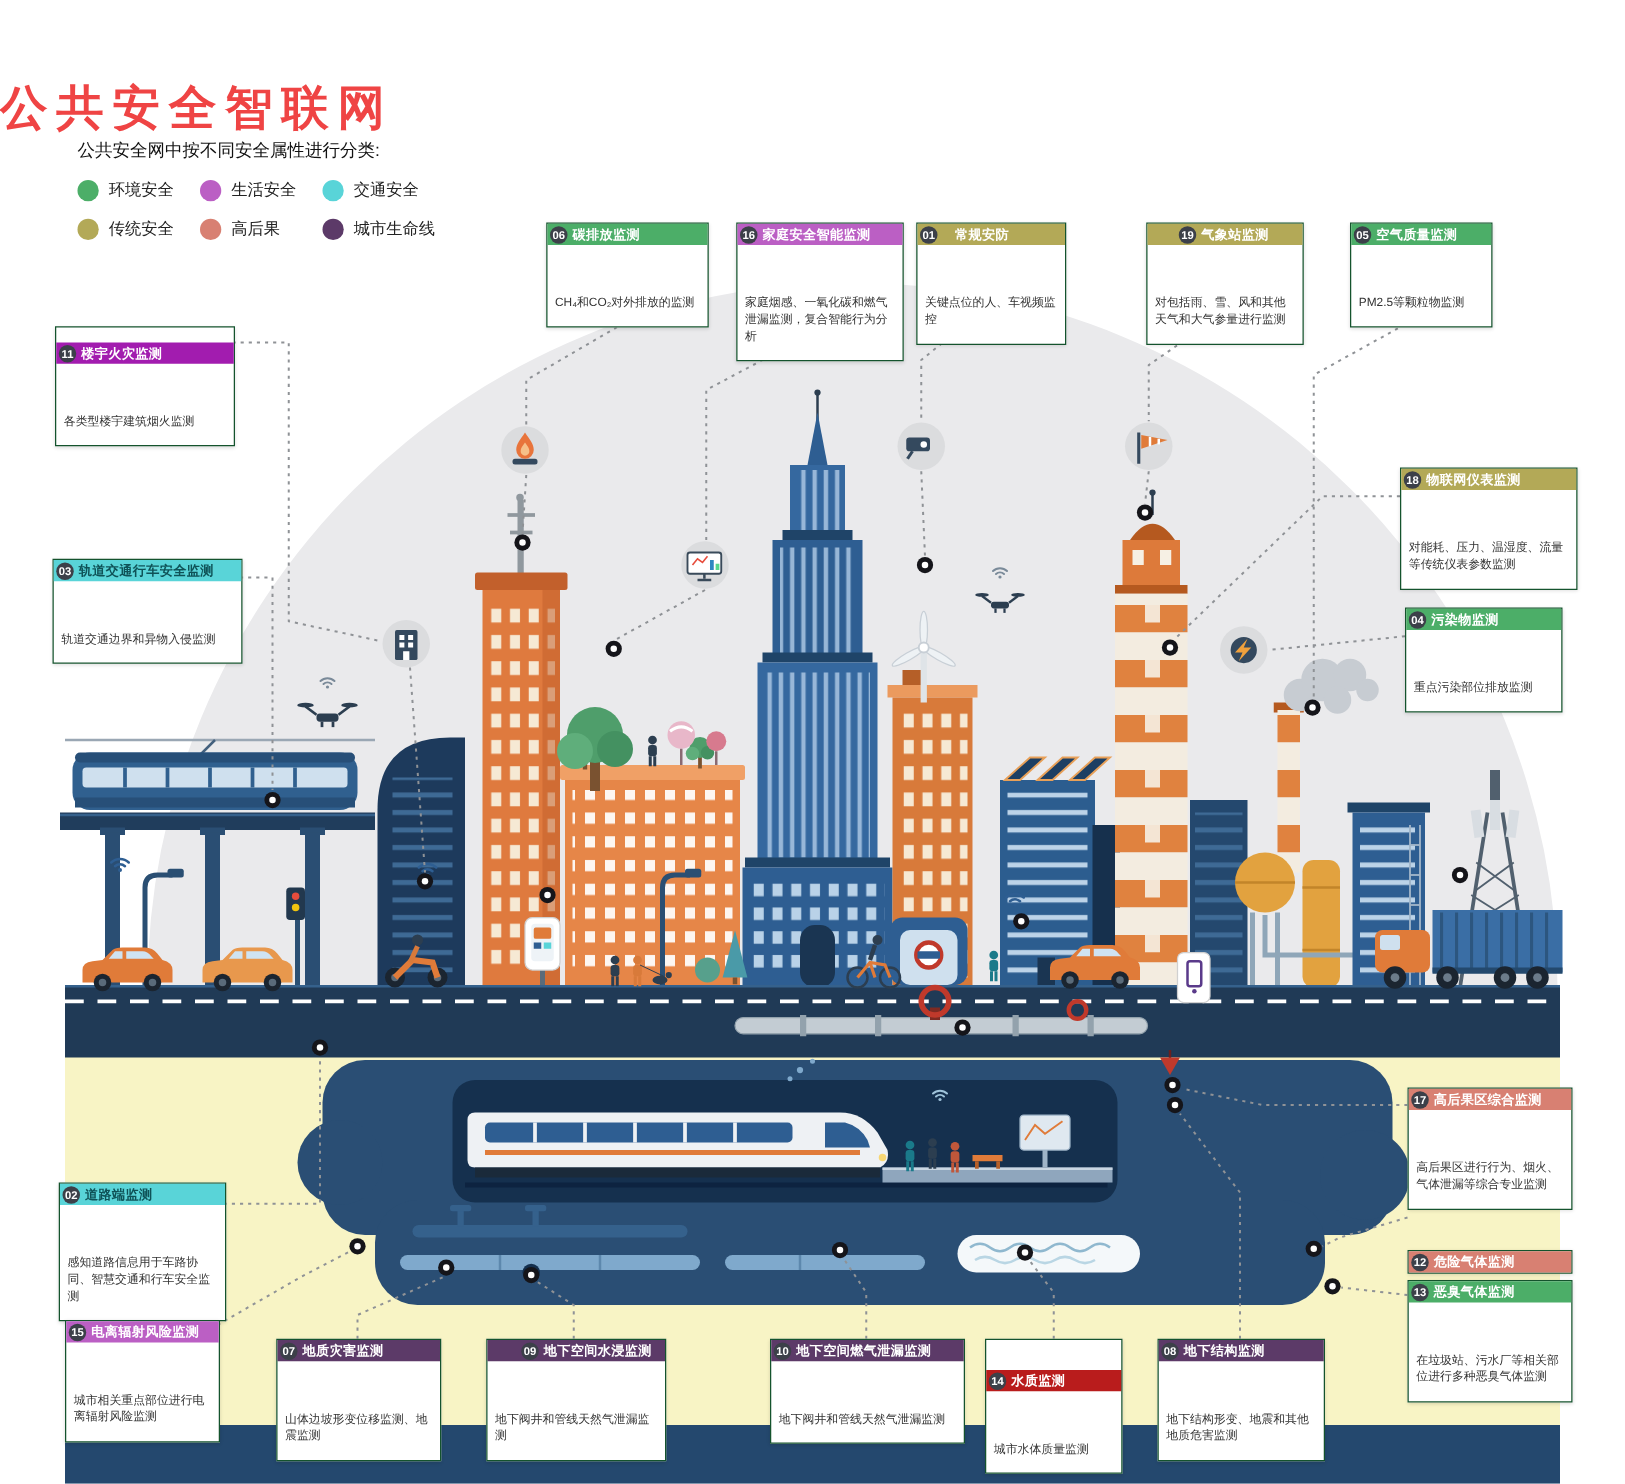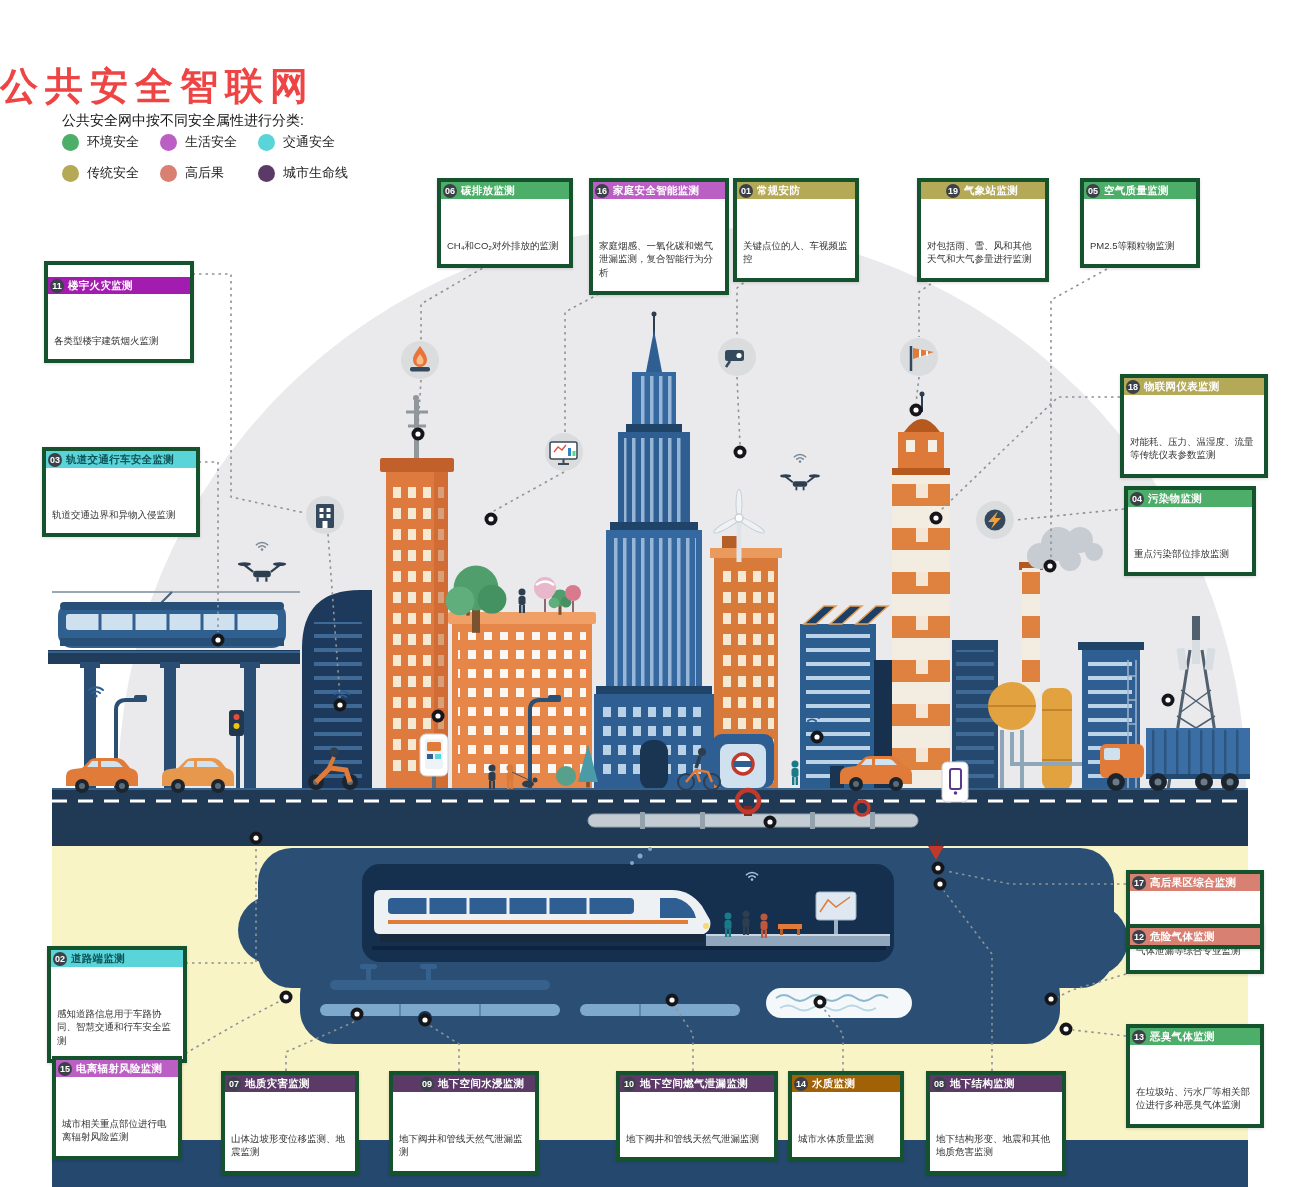--- a/index.html
+++ b/index.html
@@ -6,26 +6,26 @@
   body{
     width:1300px;height:1187px;position:relative;background:#ffffff;overflow:hidden;
     font-family:"Liberation Sans","DejaVu Sans",sans-serif;
   }
   .scene{position:absolute;left:0;top:0;z-index:1;}
   .page-title{
     position:absolute;top:36px;left:0;width:100%;text-align:left;
     font-size:38px;font-weight:bold;letter-spacing:7px;color:#ef4444;z-index:2;
   }
   .legend{position:absolute;left:62px;top:112px;z-index:2;}
-  .legend-intro{font-size:14px;color:#111;margin-bottom:3px;}
+  .legend-intro{font-size:14px;color:#111;margin-bottom:13px;}
   .legend-grid{display:grid;grid-template-columns:98px 98px 112px;row-gap:13px;}
   .legend-item{display:flex;align-items:center;gap:8px;font-size:13px;color:#222;}
   .legend-dot{width:17px;height:17px;border-radius:50%;flex:0 0 auto;}
   .callout{
-    position:absolute;z-index:3;background:#fff;border:4px solid #14532d;
+    position:absolute;z-index:3;background:#fff;border:1px solid #14532d;
     box-shadow:0 1px 3px rgba(0,0,0,.14);
   }
   .co-head{display:flex;align-items:center;height:17px;padding:0 4px 0 2px;}
   .co-num{
     width:14px;height:14px;border-radius:50%;background:#3c4049;color:#fff;
     font-size:9px;font-weight:bold;display:flex;align-items:center;justify-content:center;
     margin-right:4px;flex:0 0 auto;
   }
   .co-title{font-size:10.5px;font-weight:bold;color:#fff;white-space:nowrap;letter-spacing:.3px;}
   .co-desc{padding:4px 6px 12px;font-size:9.5px;line-height:1.4;color:#333;margin-top:36px;}
@@ -583,21 +583,21 @@
 
 <div class="callout" style="left:589px;top:178px;width:132px">
   <div class="co-head" style="background: rgb(187, 95, 196);">
     <span class="co-num">16</span>
     <span class="co-title" style="color: rgb(255, 255, 255);">家庭安全智能监测</span>
   </div>
   <div class="co-desc">家庭烟感、一氧化碳和燃气泄漏监测，复合智能行为分析</div>
 </div>
 
 <div class="callout" style="left:733px;top:178px;width:118px">
-  <div class="co-head" style="background: rgb(179, 169, 87);">
+  <div class="co-head" style="background: rgb(179, 169, 87); gap: 10px;">
     <span class="co-num">01</span>
     <span class="co-title" style="color: rgb(255, 255, 255);">常规安防</span>
   </div>
   <div class="co-desc">关键点位的人、车视频监控</div>
 </div>
 
 <div class="callout" style="left:917px;top:178px;width:124px">
   <div class="co-head" style="background: rgb(179, 169, 87); justify-content: center;">
     <span class="co-num">19</span>
     <span class="co-title" style="color: rgb(255, 255, 255);">气象站监测</span>
@@ -646,21 +646,21 @@
 </div>
 
 <div class="callout" style="left:1126px;top:870px;width:130px">
   <div class="co-head" style="background: rgb(216, 128, 114);">
     <span class="co-num">17</span>
     <span class="co-title" style="color: rgb(255, 255, 255);">高后果区综合监测</span>
   </div>
   <div class="co-desc">高后果区进行行为、烟火、气体泄漏等综合专业监测</div>
 </div>
 
-<div class="callout" style="left:1126px;top:924px;width:130px">
+<div class="callout" style="left:1126px;top:1000px;width:130px">
   <div class="co-head" style="background: rgb(216, 128, 114);">
     <span class="co-num">12</span>
     <span class="co-title" style="color: rgb(255, 255, 255);">危险气体监测</span>
   </div>
 </div>
 
 <div class="callout" style="left:1126px;top:1024px;width:130px">
   <div class="co-head" style="background: rgb(76, 174, 104);">
     <span class="co-num">13</span>
     <span class="co-title" style="color: rgb(255, 255, 255);">恶臭气体监测</span>
@@ -702,21 +702,21 @@
 
 <div class="callout" style="left:616px;top:1071px;width:154px">
   <div class="co-head" style="background: rgb(92, 58, 104);">
     <span class="co-num">10</span>
     <span class="co-title" style="color: rgb(255, 255, 255);">地下空间燃气泄漏监测</span>
   </div>
   <div class="co-desc">地下阀井和管线天然气泄漏监测</div>
 </div>
 
 <div class="callout" style="left:788px;top:1071px;width:108px">
-  <div class="co-head" style="background: #a16207;">
+  <div class="co-head" style="background: #b91c1c; margin-top: 24px;">
     <span class="co-num">14</span>
     <span class="co-title" style="color: rgb(255, 255, 255);">水质监测</span>
   </div>
   <div class="co-desc">城市水体质量监测</div>
 </div>
 
 <div class="callout" style="left:926px;top:1071px;width:132px">
   <div class="co-head" style="background: rgb(92, 58, 104);">
     <span class="co-num">08</span>
     <span class="co-title" style="color: rgb(255, 255, 255);">地下结构监测</span>

